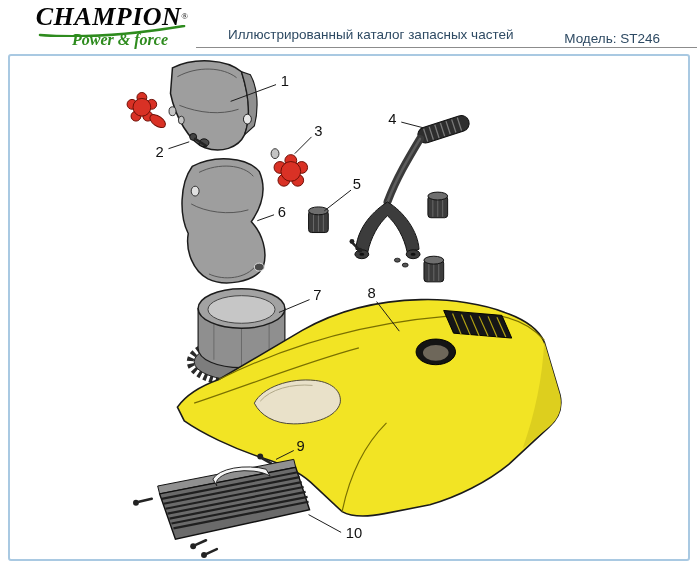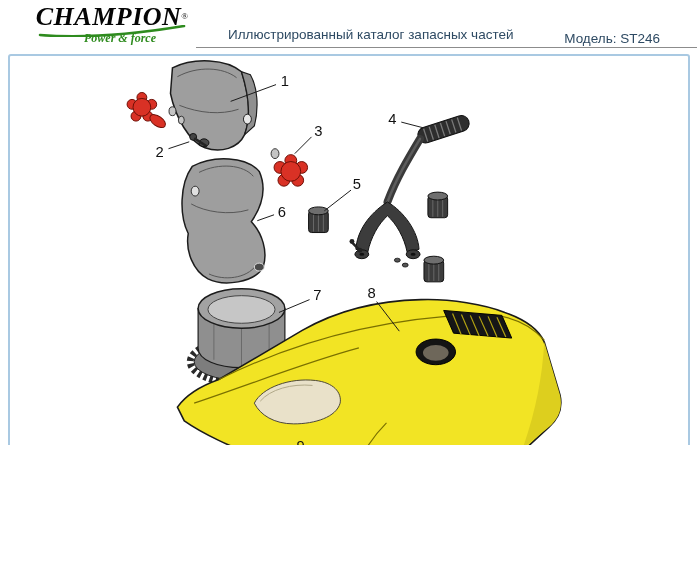--- a/index.html
+++ b/index.html
@@ -1,26 +1,26 @@
 <!DOCTYPE html>
 <html style="--part-red: #d93125; --part-yellow: #f2e424; --part-yellow-shade: #ddcf1e; --part-gray: #9e9e9e; --part-gray-dark: #8f8f8f; --part-dark: #3c3c3c; --cream: #e9e1c9; --outline: #1c1c1c; --border-blue: #a9c9e2; --header-text: #2e4a63; --brand-green: #2e8b1e; --divider-gray: #8c8c8c;"><head>
 <meta charset="utf-8">
 <style>
   html,body{margin:0;padding:0;background:#fff;}
-  .page{position:relative;width:700px;height:445px;background:#fff;overflow:hidden;
+  .page{position:relative;width:700px;height:569px;background:#fff;overflow:hidden;
         font-family:"Liberation Sans",sans-serif;}
   
   .hdr{position:absolute;left:0;top:0;width:700px;height:54px;}
   .logo{position:absolute;left:28px;top:2px;width:168px;text-align:center;}
   .brand{font-family:"Liberation Serif",serif;font-weight:bold;font-style:italic;
          font-size:26px;letter-spacing:.5px;color:#050505;}
   .reg{font-size:9px;vertical-align:super;font-family:"Liberation Serif",serif;color:#050505;}
   .swoosh{display:block;margin:-7px auto 0 auto;}
   .tagline{font-family:"Liberation Serif",serif;font-style:italic;font-weight:bold;
-           font-size:12px;color:var(--brand-green,#2e8b1e);margin-top:-6px;padding-left:16px;}
+           font-size:16px;color:var(--brand-green,#2e8b1e);margin-top:-6px;padding-left:16px;}
   .title{position:absolute;left:228px;top:27px;font-size:13.5px;color:var(--header-text,#2e4a63);}
   .model{position:absolute;right:40px;top:31px;font-size:13.5px;color:var(--header-text,#2e4a63);}
   .divider{position:absolute;left:196px;right:3px;top:47px;height:1px;background:var(--divider-gray,#8c8c8c);}
   
   .box{position:absolute;left:8px;top:54px;width:682px;height:507px;box-sizing:border-box;
        border:2px solid var(--border-blue,#a9c9e2);border-radius:3px;background:#fff;}
   .diagram{width:100%;height:100%;display:block;}
   
   .f-gray{fill:var(--part-gray,#9e9e9e);stroke:var(--outline,#1c1c1c);stroke-width:1.5;}
   .f-gray2{fill:var(--part-gray-dark,#8f8f8f);stroke:var(--outline,#1c1c1c);stroke-width:1.2;}

